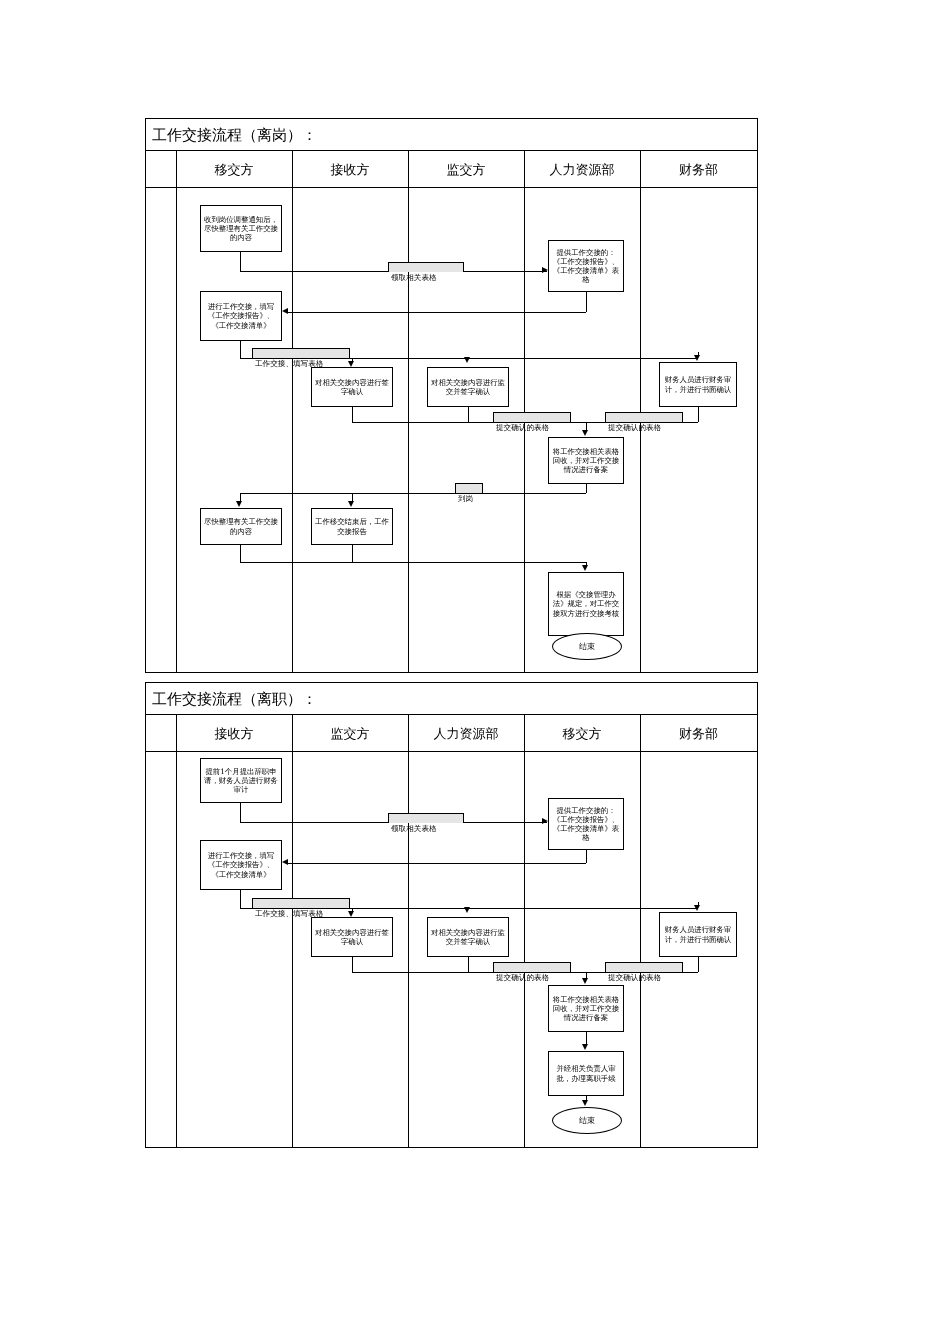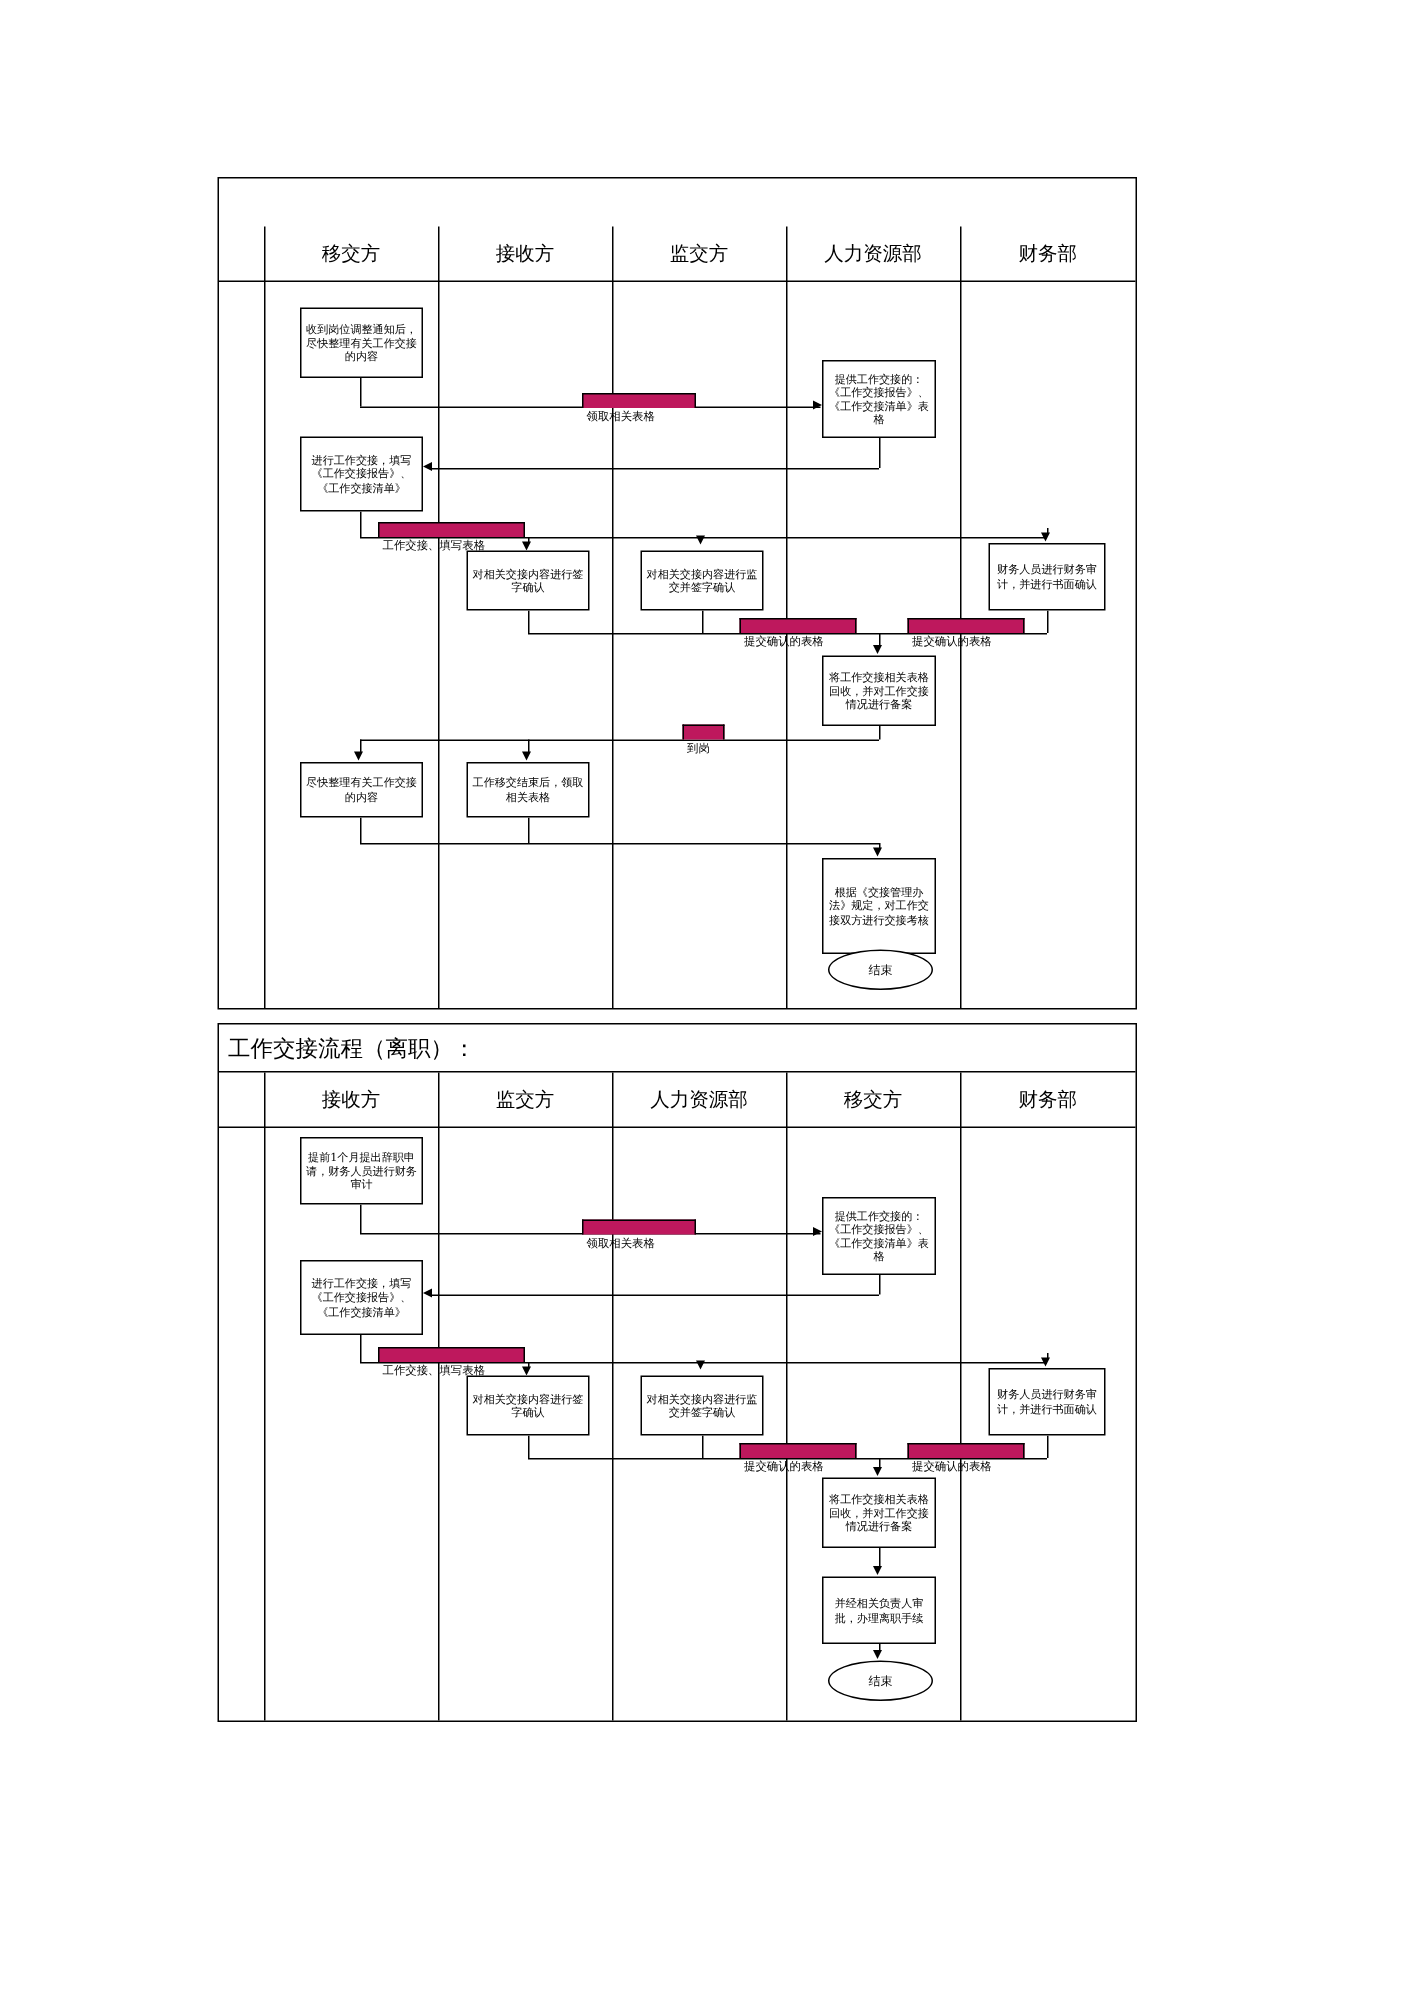--- a/index.html
+++ b/index.html
@@ -46,35 +46,36 @@
     font-size:8px;display:flex;align-items:center;justify-content:center;z-index:5;
   }
   
   .h{position:absolute;height:0;border-top:1.1px solid #000;z-index:3;}
   .v{position:absolute;width:0;border-left:1.1px solid #000;z-index:3;}
   .arw{position:absolute;width:0;height:0;z-index:4;}
   .arw-d{border-left:3.6px solid transparent;border-right:3.6px solid transparent;border-top:6px solid #000;}
   .arw-l{border-top:3.6px solid transparent;border-bottom:3.6px solid transparent;border-right:6px solid #000;}
   .arw-r{border-top:3.6px solid transparent;border-bottom:3.6px solid transparent;border-left:6px solid #000;}
   .lbl{
-    position:absolute;background:#be185d;border:1px solid #000;border-bottom:none;
+    position:absolute;background:#e5e5e5;border:1px solid #000;border-bottom:none;
     font-family:"DejaVu Serif","Liberation Serif",serif;
     font-size:7.6px;line-height:10px;white-space:nowrap;
     box-sizing:border-box;z-index:6;
   }
   .lbl span{position:absolute;left:2px;top:10px;background:transparent;}
 </style>
 </head>
 <body>
 
 <div class="page">
 
 
   <div class="chart" style="left:145px;top:118px;width:613px;height:555px;">
 
+    <div class="chart-caption">工作交接流程（离岗）：</div>
 
     <div class="hdr-row" style="top:32px;width:611px;"></div>
     <div class="hdr-cell" style="left:30px;top:32px;width:116px;">移交方</div>
     <div class="hdr-cell" style="left:146px;top:32px;width:116px;">接收方</div>
     <div class="hdr-cell" style="left:262px;top:32px;width:116px;">监交方</div>
     <div class="hdr-cell" style="left:378px;top:32px;width:116px;">人力资源部</div>
     <div class="hdr-cell" style="left:494px;top:32px;width:117px;">财务部</div>
 
     <div class="vline" style="left:30px;top:32px;height:521px;"></div>
     <div class="vline" style="left:146px;top:32px;height:521px;"></div>
@@ -92,21 +93,21 @@
   <div class="node" style="left:311px;top:367px;width:82px;height:40px;">对相关交接内容进行签字确认</div>
 
   <div class="node" style="left:427px;top:367px;width:82px;height:40px;">对相关交接内容进行监交并签字确认</div>
 
   <div class="node" style="left:659px;top:362px;width:78px;height:45px;">财务人员进行财务审计，并进行书面确认</div>
 
   <div class="node" style="left:548px;top:437px;width:76px;height:47px;">将工作交接相关表格回收，并对工作交接情况进行备案</div>
 
   <div class="node" style="left:200px;top:508px;width:82px;height:37px;">尽快整理有关工作交接的内容</div>
 
-  <div class="node" style="left:311px;top:508px;width:82px;height:37px;">工作移交结束后，领取相关表格</div>
+  <div class="node" style="left:311px;top:508px;width:82px;height:37px;">工作移交结束后，工作交接报告</div>
 
   <div class="node" style="left:548px;top:572px;width:76px;height:64px;">根据《交接管理办法》规定，对工作交接双方进行交接考核</div>
 
   <div class="terminator" style="left:552px;top:633px;width:70px;height:27px;">结束</div>
 
   <div class="v" style="left:240px;top:252px;height:19px;"></div>
   <div class="h" style="left:240px;top:271px;width:307px;"></div>
   <div class="arw arw-r" style="left:542px;top:267px;"></div>
   <div class="lbl" style="left:388px;top:262px;width:76px;height:10px;">
     <span>领取相关表格</span>

